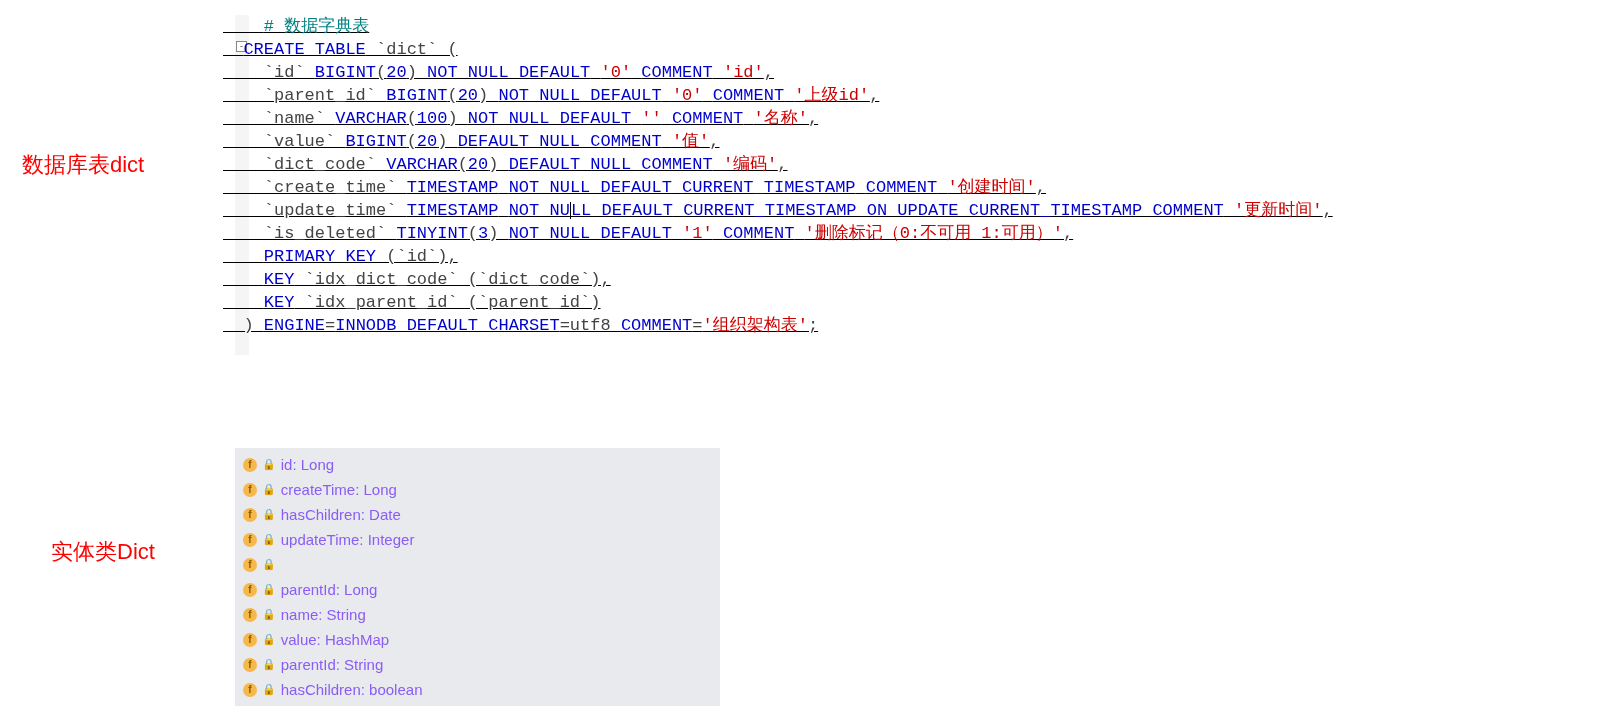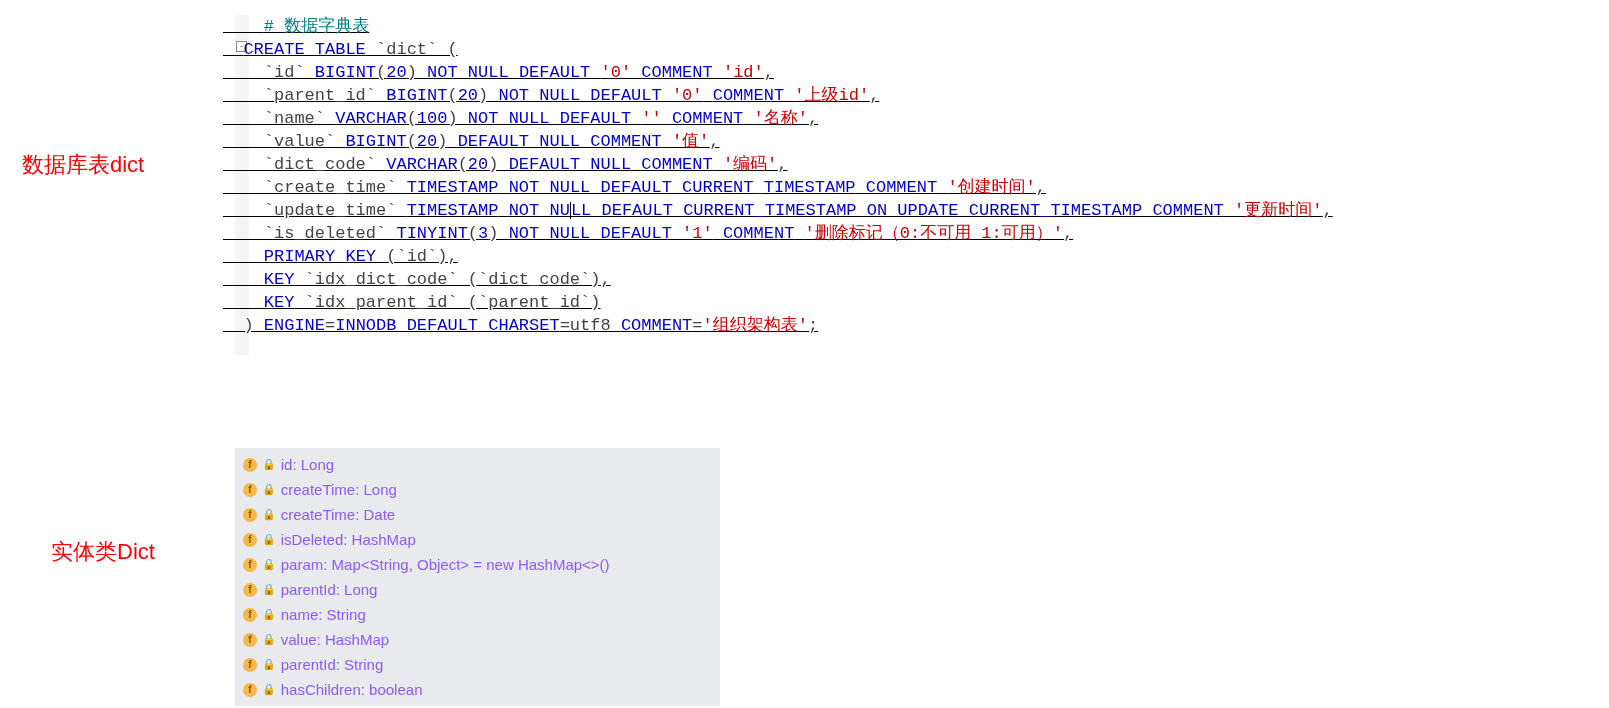--- a/index.html
+++ b/index.html
@@ -142,31 +142,30 @@
         <span class="entity-text">id: Long</span>
       </div>
       <div class="entity-row">
         <span class="icon-f">f</span>
         <span class="icon-lock">🔒</span>
         <span class="entity-text">createTime: Long</span>
       </div>
       <div class="entity-row">
         <span class="icon-f">f</span>
         <span class="icon-lock">🔒</span>
-        <span class="entity-text">createTime: Date</span>
+        <span class="entity-text">hasChildren: Date</span>
       </div>
       <div class="entity-row">
         <span class="icon-f">f</span>
         <span class="icon-lock">🔒</span>
-        <span class="entity-text">isDeleted: HashMap</span>
+        <span class="entity-text">updateTime: Integer</span>
       </div>
       <div class="entity-row">
         <span class="icon-f">f</span>
         <span class="icon-lock">🔒</span>
-        <span class="entity-text">param: Map&lt;String, Object&gt; = new HashMap&lt;&gt;()</span>
       </div>
       <div class="entity-row">
         <span class="icon-f">f</span>
         <span class="icon-lock">🔒</span>
         <span class="entity-text">parentId: Long</span>
       </div>
       <div class="entity-row">
         <span class="icon-f">f</span>
         <span class="icon-lock">🔒</span>
         <span class="entity-text">name: String</span>

